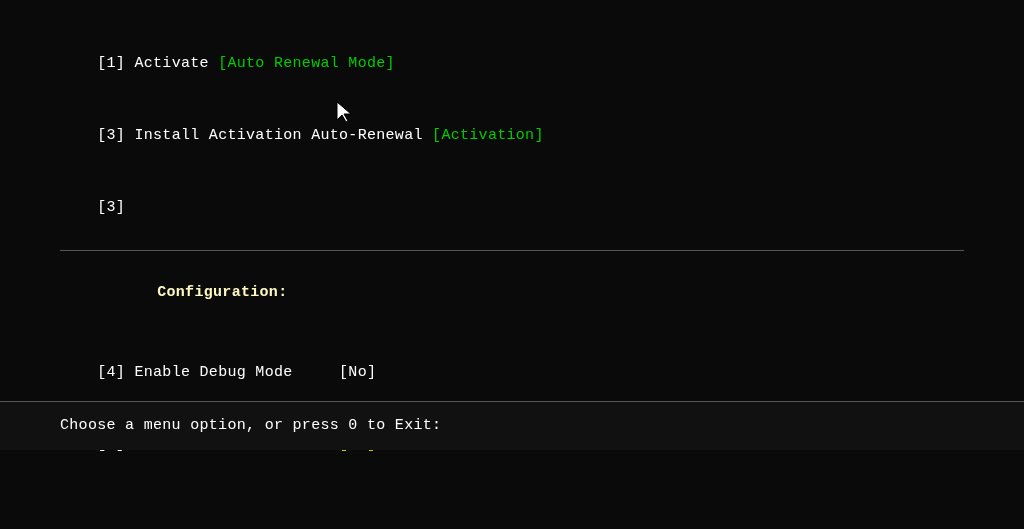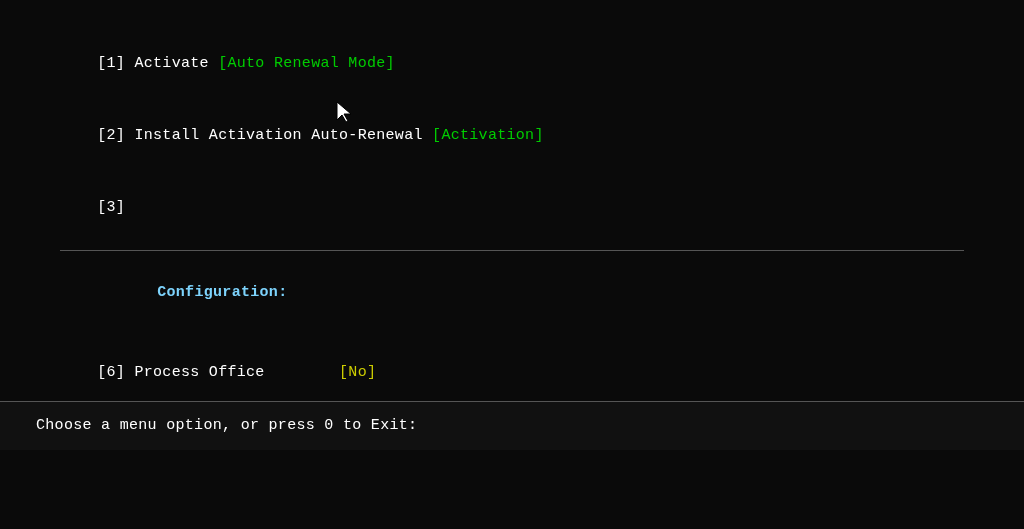--- a/index.html
+++ b/index.html
@@ -45,63 +45,66 @@
       color: #ffffff;
     }
 
     .divider {
       border: none;
       border-top: 1px solid #555555;
       margin: 6px 0;
     }
 
     .section-header {
-      color: #7dd3fc;
+      color: #fef9c3;
       font-weight: bold;
       margin: 4px 0;
       padding-left: 60px;
     }
 
     .bottom-bar {
       position: absolute;
       bottom: 0;
       left: 0;
       right: 0;
       background-color: #111111;
       border-top: 1px solid #555555;
-      padding: 12px 36px;
+      padding: 12px 60px;
     }
 
     
   </style>
 </head>
 <body>
 
 <div class="terminal">
 
   <div class="line">
     <span class="white">[1] Activate </span><span class="green">[Auto Renewal Mode]</span>
   </div>
 
   <div class="line">
-    <span class="white">[2] Install Activation Auto-Renewal </span><span class="green">[Activation]</span>
+    <span class="white">[3] Install Activation Auto-Renewal </span><span class="green">[Activation]</span>
   </div>
 
   <div class="line">
     <span class="white">[3] </span>
   </div>
 
   <hr class="divider">
 
   <div class="line section-header" style="padding-left:0;">
     <span style="padding-left:60px;">Configuration:</span>
   </div>
 
   <div style="height:4px;"></div>
 
+  <div class="line">
+    <span class="white">[4] Enable Debug Mode     </span><span class="white">[No]</span>
+  </div>
 
 
   <div class="line">
     <span class="white">[6] Process Office        </span><span class="yellow">[No]</span>
   </div>
 
   <div style="position:absolute; left:335px; top:100px; pointer-events:none;">
     <svg width="18" height="24" viewBox="0 0 18 24" fill="none" xmlns="http://www.w3.org/2000/svg">
       <path d="M2 2 L2 20 L7 15 L11 22 L13 21 L9 14 L16 14 Z" fill="white" stroke="black" stroke-width="1"></path>
     </svg>

